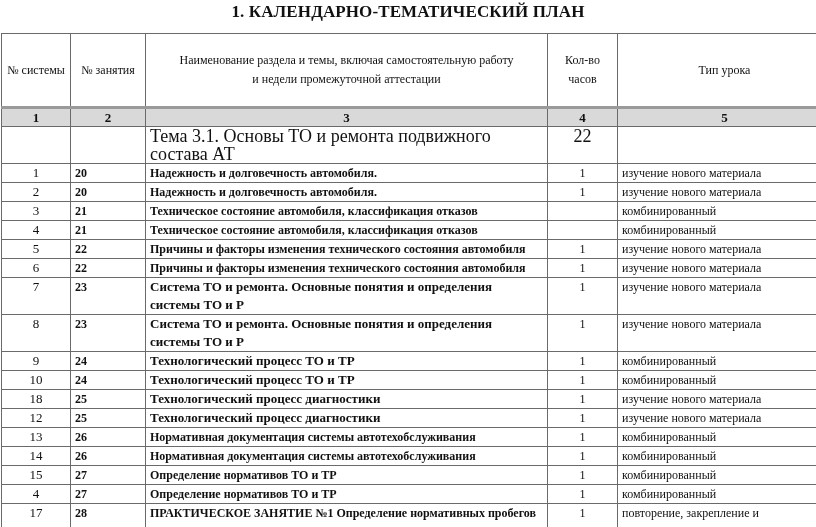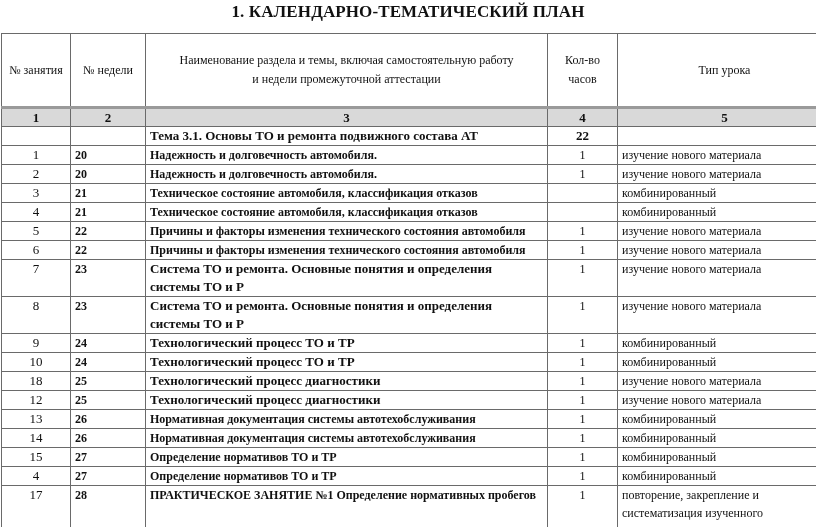--- a/index.html
+++ b/index.html
@@ -21,21 +21,21 @@
   }
   col.c1 { width: 69px; } col.c2 { width: 75px; } col.c3 { width: 402px; }
   col.c4 { width: 70px; } col.c5 { width: 214px; }
   tr.head td {
     height: 72px; vertical-align: middle; text-align: center; font-size: 12px; line-height: 19px;
   }
   tr.nums td {
     background: #d9d9d9; text-align: center; font-weight: bold; font-size: 13px;
     height: 17px; line-height: 17px; border-top: 3px solid #9a9a9a;
   }
-  tr.topic td { height: 18px; font-weight: bold; font-size: 13px; }
+  tr.topic td { height: 18px; font-weight: normal; font-size: 18px; }
   tr.topic td.hours { text-align: center; }
   tr.row td { height: 17.5px; }
   tr.row td.num { text-align: center; font-size: 13px; }
   tr.row td.hours { text-align: center; }
   tr.row.tall td { height: 35px; }
   tr.row.last td { height: 52px; border-bottom: none; }
   td.big { font-size: 13px !important; }
   td.lesson { padding-left: 4px; font-weight: bold; }
   td.wk { padding-left: 4px; font-weight: bold; }
 </style>
@@ -47,22 +47,22 @@
 <table class="plan">
   <colgroup>
       <col class="c1">
       <col class="c2">
       <col class="c3">
       <col class="c4">
       <col class="c5">
     </colgroup>
   <tbody>
       <tr class="head">
+    <td>№ системы</td>
     <td>№ занятия</td>
-    <td>№ недели</td>
     <td style="padding:0 30px;">Наименование раздела и темы, включая самостоятельную работу и недели промежуточной аттестации</td>
     <td style="padding:0 14px;">Кол-во часов</td>
     <td>Тип урока</td>
   </tr>
   <tr class="nums">
     <td>1</td>
     <td>2</td>
     <td>3</td>
     <td>4</td>
     <td>5</td>

